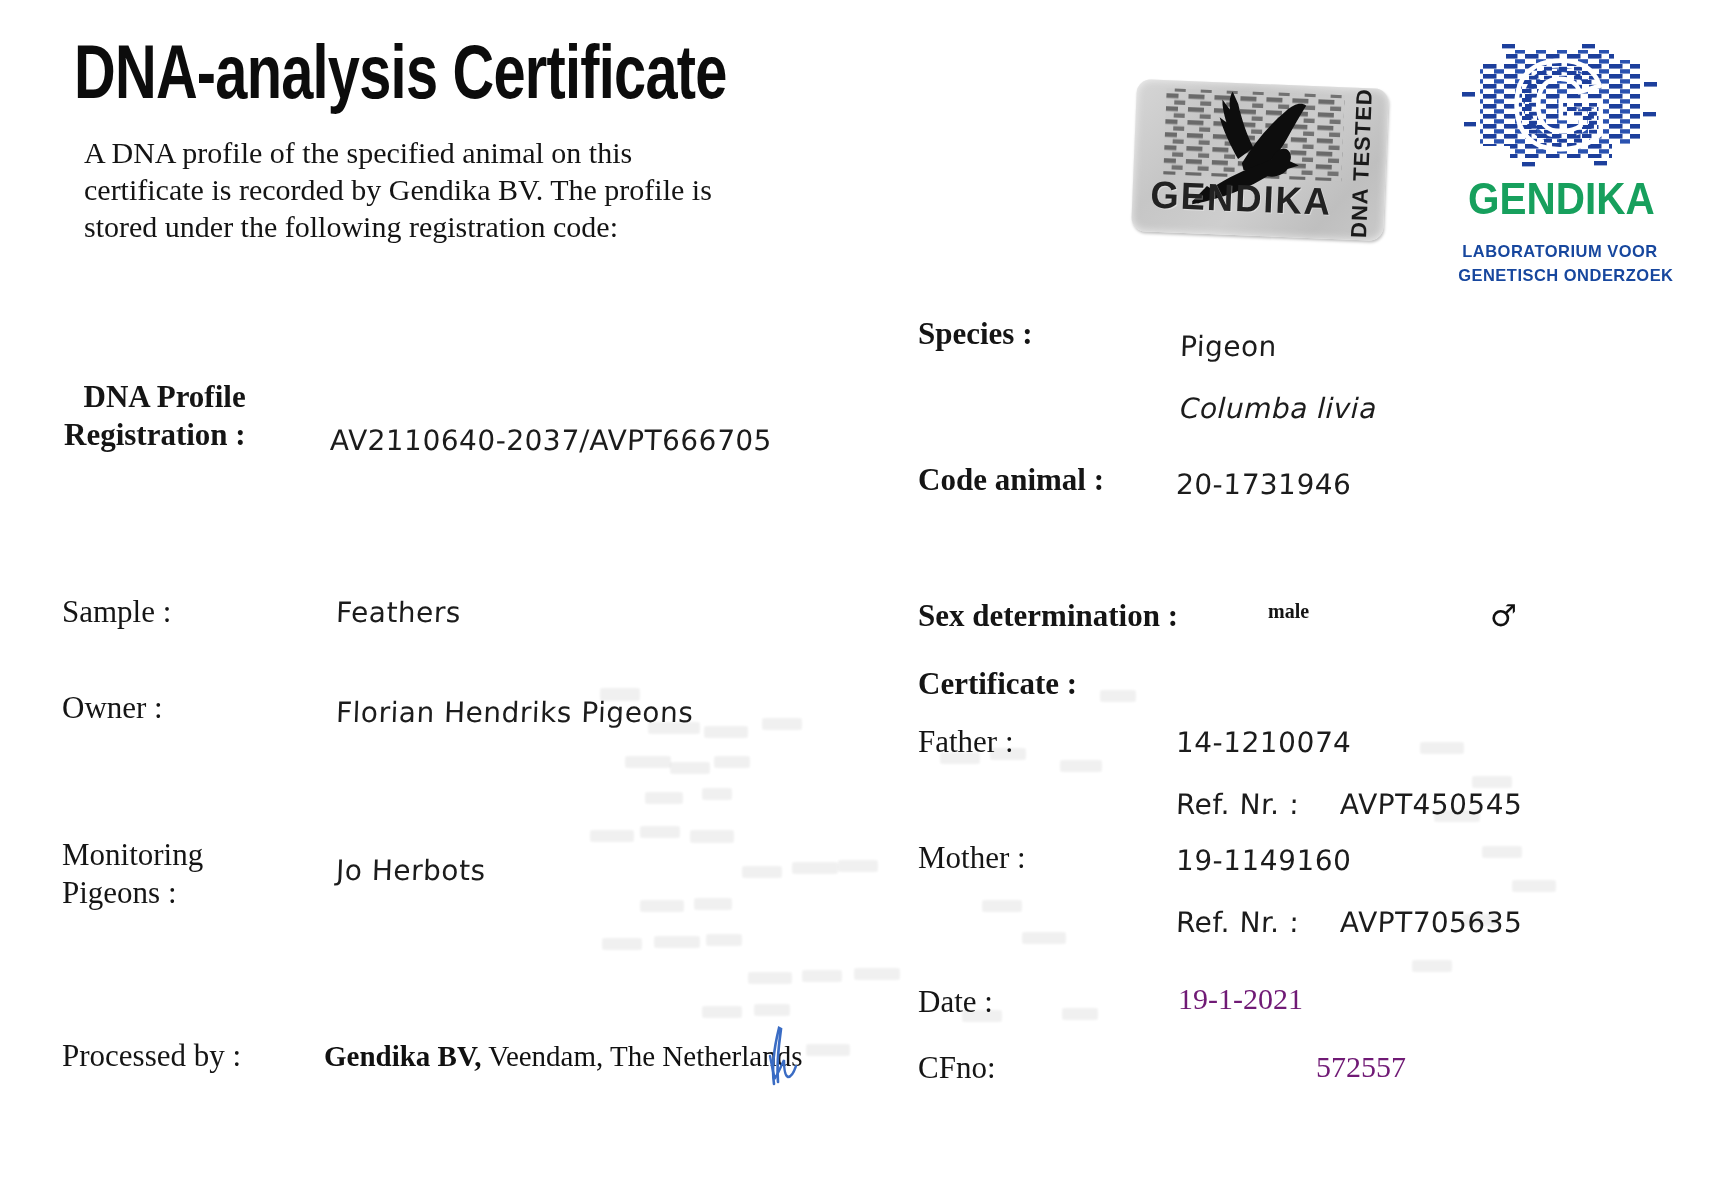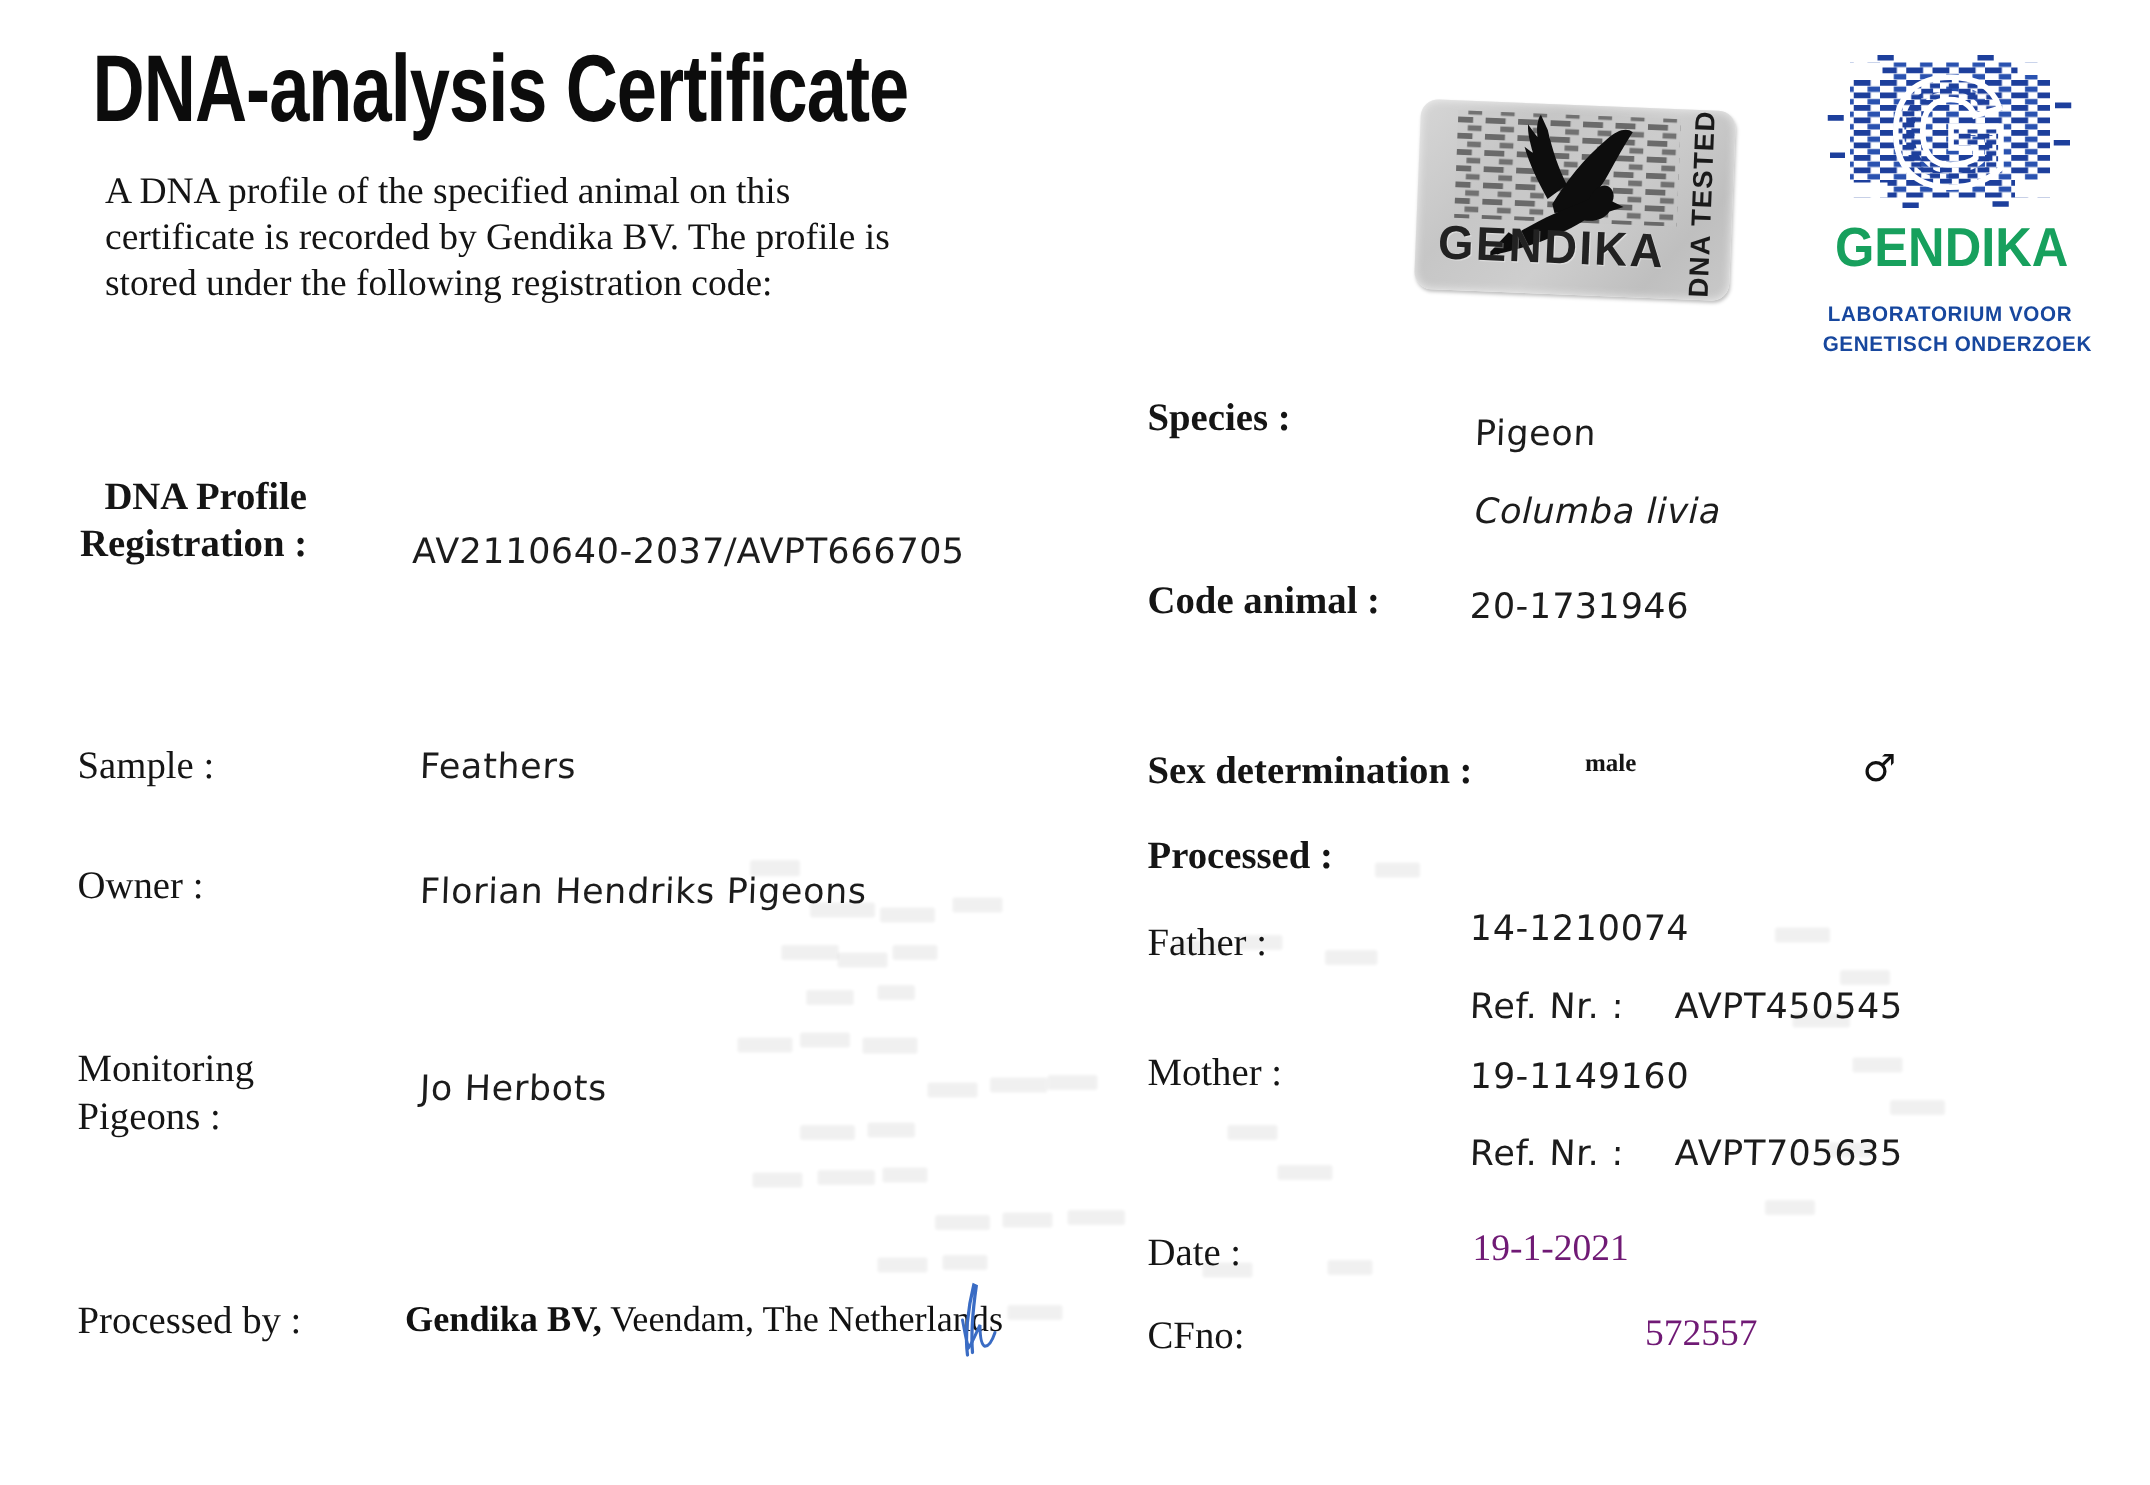--- a/index.html
+++ b/index.html
@@ -133,23 +133,23 @@
 <div class="abs hand" style="left:1180px;top:330px;">Pigeon</div>
 <div class="abs hand it" style="left:1180px;top:392px;">Columba livia</div>
 
 <div class="abs lbl b" style="left:918px;top:462px;">Code animal :</div>
 <div class="abs hand" style="left:1176px;top:468px;">20-1731946</div>
 
 <div class="abs lbl b" style="left:918px;top:598px;">Sex determination :</div>
 <div class="abs lbl b" style="left:1268px;top:600px;font-size:20px;">male</div>
 <div class="abs sym" style="left:1490px;top:598px;">♂</div>
 
-<div class="abs lbl b" style="left:918px;top:666px;">Processed :</div>
-
-<div class="abs lbl" style="left:918px;top:724px;margin-top:12px;">Father :</div>
+<div class="abs lbl b" style="left:918px;top:666px;">Certificate :</div>
+
+<div class="abs lbl" style="left:918px;top:724px;">Father :</div>
 <div class="abs hand" style="left:1176px;top:726px;">14-1210074</div>
 <div class="abs hand" style="left:1176px;top:788px;">Ref. Nr.  :</div>
 <div class="abs hand" style="left:1340px;top:788px;">AVPT450545</div>
 
 <div class="abs lbl" style="left:918px;top:840px;">Mother :</div>
 <div class="abs hand" style="left:1176px;top:844px;">19-1149160</div>
 <div class="abs hand" style="left:1176px;top:906px;">Ref. Nr.  :</div>
 <div class="abs hand" style="left:1340px;top:906px;">AVPT705635</div>
 
 <div class="abs lbl" style="left:918px;top:984px;">Date :</div>

